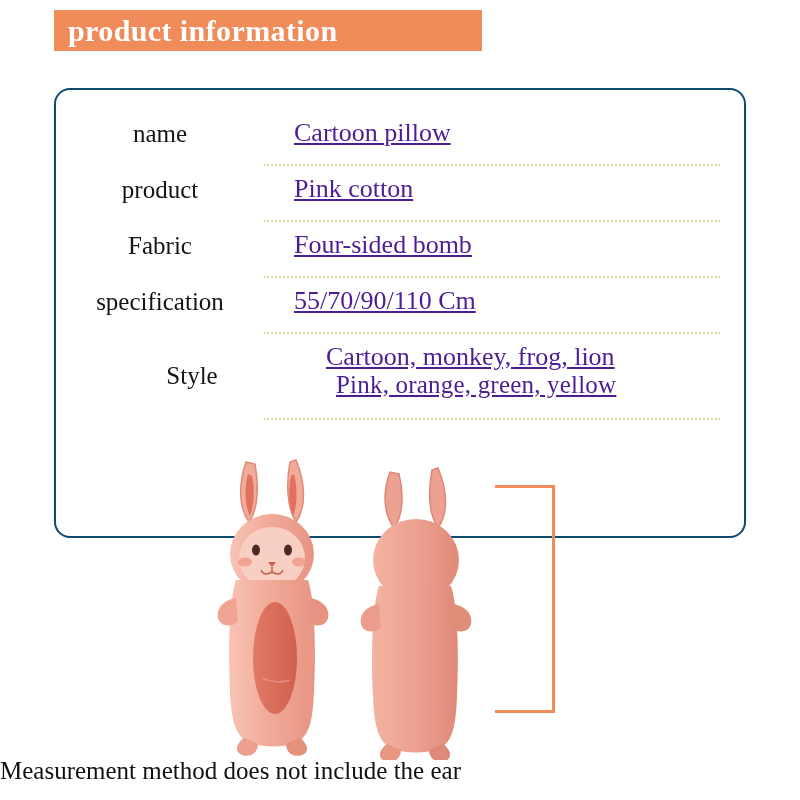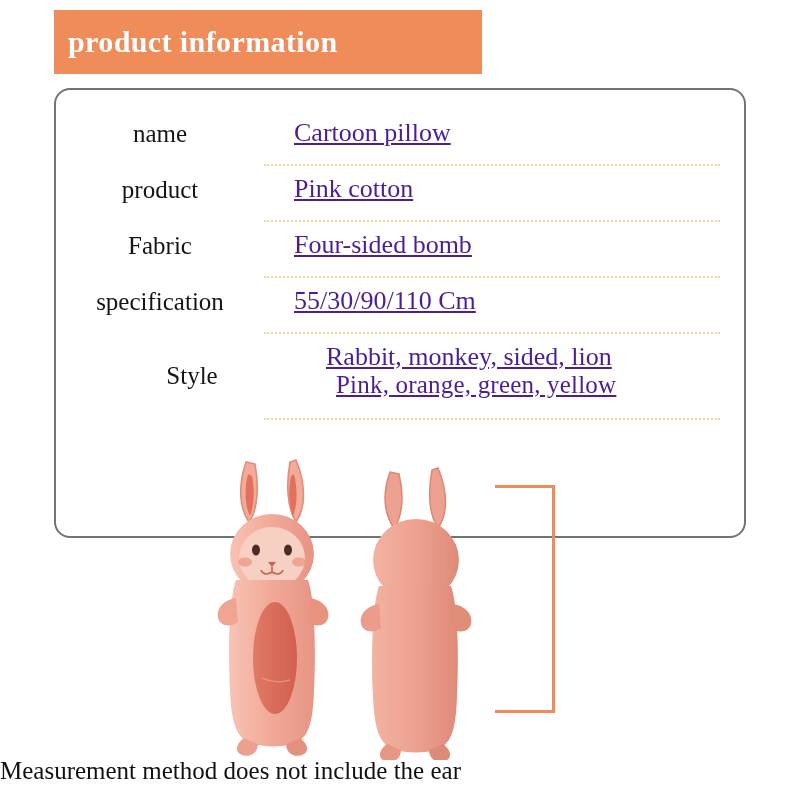--- a/index.html
+++ b/index.html
@@ -12,42 +12,42 @@
     overflow: hidden;
     position: relative;
   }
 
   
   .header-banner {
     position: absolute;
     left: 54px;
     top: 10px;
     width: 428px;
-    height: 64px;
+    height: 41px;
     background: #f08c5a;
     display: flex;
     align-items: center;
     padding-left: 14px;
   }
   .header-banner .title {
     color: #ffffff;
     font-size: 30px;
     font-weight: bold;
     letter-spacing: 0.4px;
     font-family: "Liberation Serif", serif;
   }
 
   
   .spec-card {
     position: absolute;
     left: 54px;
     top: 88px;
     width: 692px;
     height: 450px;
-    border: 2px solid #737373;
+    border: 2px solid #0c4a6e;
     border-radius: 16px;
     background: #ffffff;
   }
 
   .rows {
     position: absolute;
     left: 0; top: 22px; right: 0;
   }
 
   .row {
@@ -175,29 +175,29 @@
       <div class="label">Fabric</div>
       <div class="value-wrap">
         <span class="value">Four-sided bomb</span>
       </div>
       <div class="divider"></div>
     </div>
 
     <div class="row">
       <div class="label">specification</div>
       <div class="value-wrap">
-        <span class="value">55/30/90/110 Cm</span>
+        <span class="value">55/70/90/110 Cm</span>
       </div>
       <div class="divider"></div>
     </div>
 
     <div class="row tall">
       <div class="label">Style</div>
       <div class="value-wrap">
-        <span class="value">Rabbit, monkey, sided, lion</span>
+        <span class="value">Cartoon, monkey, frog, lion</span>
         <span class="value small">Pink, orange, green, yellow</span>
       </div>
       <div class="divider"></div>
     </div>
 
   </div>
 </div>
 
 <div class="illus">
 

